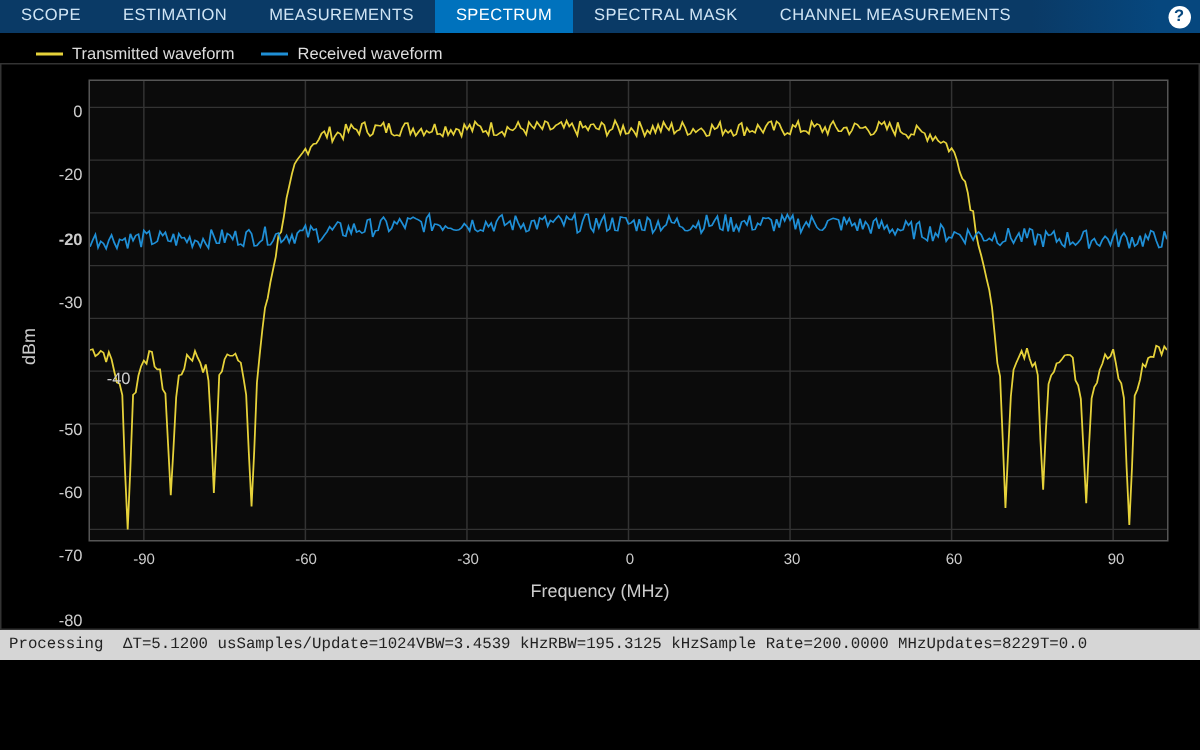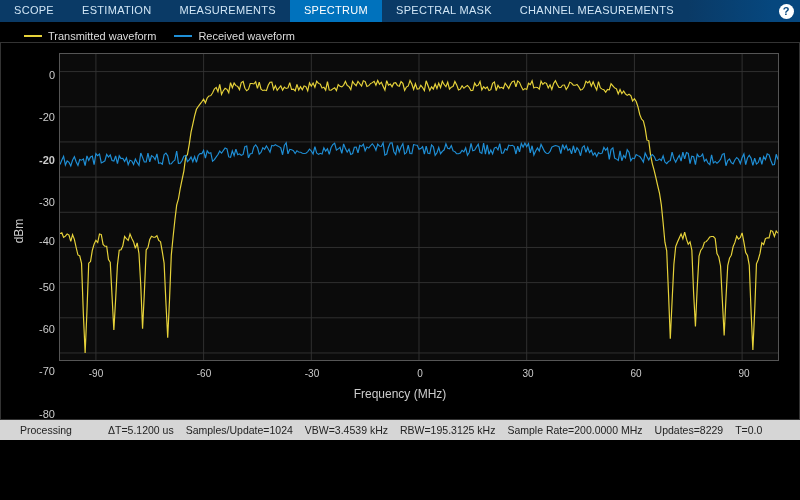--- a/index.html
+++ b/index.html
@@ -18,21 +18,21 @@
   .swatch { width:18px; height:2px; }
   
   .chartwrap { position:relative; flex:1; background:#000; border:1px solid #333; margin:0; }
   .plot { position:absolute; left:58px; right:20px; top:10px; bottom:58px; border:1px solid #555; background:#0b0b0b; }
   .grid line { stroke:#333; stroke-width:1; }
   .ylabel { position:absolute; left:6px; top:50%; transform:translateY(-50%) rotate(-90deg); color:#ccc; font-size:12px; transform-origin:center; }
   .xlabel { position:absolute; left:50%; bottom:18px; transform:translateX(-50%); color:#ccc; font-size:12px; }
   .ytick { position:absolute; left:0; width:54px; text-align:right; color:#ccc; font-size:11px; transform:translateY(-50%); }
   .xtick { position:absolute; bottom:40px; transform:translateX(-50%); color:#ccc; font-size:10px; }
   
-  .status { height:20px; background:#d6d6d6; color:#222; font-size:10.5px; display:flex; align-items:center; padding:0 20px; gap:12px; white-space:nowrap; overflow:hidden; }
+  .status { height:20px; background:#d6d6d6; color:#222; font-size:10.5px; display:flex; align-items:center; padding:0 6px; white-space:nowrap; overflow:hidden;font-family:Liberation Mono, monospace; }
   .status .proc { min-width:76px; }
 </style>
 </head>
 <body>
 <div class="app">
 
 <div class="tabbar">
   <div class="tab">SCOPE</div>
   <div class="tab">ESTIMATION</div>
   <div class="tab">MEASUREMENTS</div>
@@ -81,21 +81,21 @@
           </g>
           <path d="M0.0 215.8 L1.8 215.0 L3.6 220.6 L5.4 219.0 L7.2 216.4 L9.0 217.8 L10.8 225.3 L12.6 217.3 L14.4 223.0 L16.2 232.7 L18.0 241.7 L19.8 242.8 L21.6 251.8 L23.4 312.0 L25.2 359.6 L27.0 310.0 L28.8 251.6 L30.6 249.7 L32.4 236.1 L34.2 228.6 L36.0 224.1 L37.8 226.7 L39.6 216.5 L41.4 217.2 L43.2 229.0 L45.0 231.2 L46.8 231.1 L48.6 247.2 L50.4 250.6 L52.2 291.2 L54.0 332.0 L55.8 294.6 L57.6 253.7 L59.4 236.0 L61.2 235.4 L63.0 230.7 L64.8 219.4 L66.6 222.1 L68.4 224.3 L70.2 216.5 L72.0 221.8 L73.8 226.1 L75.6 233.7 L77.4 227.2 L79.2 240.2 L81.0 278.5 L82.8 330.3 L84.6 286.8 L86.4 235.6 L88.2 232.8 L90.0 223.0 L91.8 219.1 L93.6 220.3 L95.4 220.3 L97.2 218.5 L99.0 224.1 L100.8 225.7 L102.6 238.0 L104.4 251.5 L106.2 298.5 L108.0 341.1 L109.8 296.2 L111.6 241.9 L113.4 220.0 L115.2 199.6 L117.0 181.8 L118.8 174.1 L120.6 161.5 L122.4 151.0 L124.2 140.8 L126.0 123.8 L127.8 121.0 L129.6 108.7 L131.4 93.9 L133.2 84.3 L135.0 74.4 L136.8 66.5 L138.6 63.1 L140.4 60.3 L142.2 57.4 L144.0 54.3 L145.8 58.9 L147.6 53.0 L149.4 50.5 L151.2 50.1 L153.0 46.8 L154.8 42.1 L156.6 40.3 L158.4 45.3 L160.2 36.5 L162.0 48.6 L163.8 44.1 L165.6 41.2 L167.4 42.5 L169.2 46.5 L171.0 34.5 L172.8 40.7 L174.6 34.9 L176.4 38.0 L178.2 39.0 L180.0 42.8 L181.8 34.3 L183.6 33.0 L185.4 41.1 L187.2 44.1 L189.0 42.5 L190.8 35.4 L192.6 35.6 L194.4 36.0 L196.2 33.4 L198.0 41.5 L199.8 33.9 L201.6 42.3 L203.4 43.9 L205.2 43.4 L207.0 44.1 L208.8 37.6 L210.6 33.9 L212.4 33.7 L214.2 42.6 L216.0 38.1 L217.8 43.8 L219.6 40.9 L221.4 38.2 L223.2 43.6 L225.0 39.9 L226.8 41.5 L228.6 40.7 L230.4 34.4 L232.2 42.7 L234.0 42.3 L235.8 44.4 L237.6 36.5 L239.4 43.3 L241.2 39.3 L243.0 43.0 L244.8 38.3 L246.6 39.2 L248.4 44.3 L250.2 34.8 L252.0 38.7 L253.8 35.0 L255.6 40.1 L257.4 32.6 L259.2 35.3 L261.0 36.3 L262.8 41.0 L264.6 39.9 L266.4 43.4 L268.2 33.2 L270.0 43.4 L271.8 43.5 L273.6 42.0 L275.4 40.6 L277.2 44.0 L279.0 36.8 L280.8 38.8 L282.6 39.6 L284.4 37.6 L286.2 32.9 L288.0 37.7 L289.8 39.1 L291.6 42.9 L293.4 33.0 L295.2 36.0 L297.0 38.1 L298.8 32.9 L300.6 35.8 L302.4 38.6 L304.2 32.1 L306.0 33.2 L307.8 39.1 L309.6 38.1 L311.4 35.5 L313.2 34.4 L315.0 32.8 L316.8 37.5 L318.6 31.9 L320.4 36.4 L322.2 33.9 L324.0 38.8 L325.8 43.5 L327.6 32.1 L329.4 37.4 L331.2 36.1 L333.0 39.4 L334.8 34.9 L336.6 34.5 L338.4 38.0 L340.2 38.8 L342.0 33.2 L343.8 35.3 L345.6 43.8 L347.4 39.7 L349.2 38.5 L351.0 31.8 L352.8 36.1 L354.6 42.5 L356.4 35.8 L358.2 42.3 L360.0 41.9 L361.8 37.7 L363.6 40.4 L365.4 44.1 L367.2 32.2 L369.0 37.9 L370.8 44.0 L372.6 39.5 L374.4 42.1 L376.2 36.1 L378.0 41.5 L379.8 35.0 L381.6 40.5 L383.4 32.9 L385.2 36.8 L387.0 39.4 L388.8 33.9 L390.6 42.2 L392.4 40.0 L394.2 39.1 L396.0 33.1 L397.8 37.2 L399.6 43.3 L401.4 42.3 L403.2 38.3 L405.0 41.2 L406.8 39.3 L408.6 37.9 L410.4 40.2 L412.2 44.1 L414.0 43.6 L415.8 35.0 L417.6 38.6 L419.4 37.4 L421.2 33.0 L423.0 43.1 L424.8 39.3 L426.6 41.6 L428.4 39.5 L430.2 44.0 L432.0 42.8 L433.8 35.2 L435.6 33.6 L437.4 44.0 L439.2 37.6 L441.0 40.9 L442.8 40.0 L444.6 41.5 L446.4 35.1 L448.2 38.2 L450.0 41.5 L451.8 36.4 L453.6 33.2 L455.4 32.4 L457.2 39.6 L459.0 32.4 L460.8 34.2 L462.6 39.2 L464.4 43.3 L466.2 41.7 L468.0 42.7 L469.8 35.2 L471.6 36.9 L473.4 32.2 L475.2 40.9 L477.0 39.9 L478.8 40.3 L480.6 42.4 L482.4 32.7 L484.2 36.6 L486.0 34.4 L487.8 35.4 L489.6 40.9 L491.4 37.0 L493.2 42.7 L495.0 35.4 L496.8 32.2 L498.6 36.7 L500.4 40.2 L502.2 40.2 L504.0 37.4 L505.8 37.2 L507.6 42.8 L509.4 39.5 L511.2 33.9 L513.0 35.0 L514.8 37.7 L516.6 37.7 L518.4 36.7 L520.2 39.5 L522.0 43.3 L523.8 42.6 L525.6 39.6 L527.4 32.7 L529.2 34.8 L531.0 32.7 L532.8 38.7 L534.6 33.5 L536.4 38.8 L538.2 43.3 L540.0 33.1 L541.8 40.6 L543.6 42.3 L545.4 42.9 L547.2 45.9 L549.0 42.6 L550.8 43.2 L552.6 35.7 L554.4 38.3 L556.2 40.8 L558.0 41.8 L559.8 48.0 L561.6 42.8 L563.4 47.7 L565.2 44.6 L567.0 47.9 L568.8 49.8 L570.6 48.4 L572.4 49.9 L574.2 56.5 L576.0 53.9 L577.8 57.2 L579.6 63.6 L581.4 72.8 L583.2 78.3 L585.0 80.5 L586.8 89.4 L588.6 103.6 L590.4 104.2 L592.2 121.4 L594.0 132.1 L595.8 139.9 L597.6 148.9 L599.4 158.6 L601.2 167.6 L603.0 181.4 L604.8 203.0 L606.6 226.3 L608.4 236.8 L610.2 287.7 L612.0 342.4 L613.8 297.1 L615.6 252.9 L617.4 231.6 L619.2 226.1 L621.0 221.3 L622.8 216.4 L624.6 222.3 L626.4 214.1 L628.2 222.7 L630.0 228.9 L631.8 225.9 L633.6 235.7 L635.4 287.9 L637.2 327.6 L639.0 280.8 L640.8 243.0 L642.6 235.9 L644.4 233.2 L646.2 226.4 L648.0 225.6 L649.8 223.0 L651.6 220.0 L653.4 219.5 L655.2 219.6 L657.0 221.7 L658.8 240.0 L660.6 244.0 L662.4 254.9 L664.2 296.4 L666.0 338.6 L667.8 294.0 L669.6 254.5 L671.4 245.4 L673.2 241.9 L675.0 231.6 L676.8 226.6 L678.6 219.1 L680.4 222.6 L682.2 220.8 L684.0 215.0 L685.8 226.2 L687.6 238.7 L689.4 242.3 L691.2 254.2 L693.0 309.8 L694.8 356.0 L696.6 309.8 L698.4 252.3 L700.2 247.3 L702.0 239.5 L703.8 226.9 L705.6 229.2 L707.4 222.1 L709.2 221.0 L711.0 221.3 L712.8 212.2 L714.6 213.3 L716.4 219.5 L718.2 212.8 L720.0 215.7" fill="none" stroke="#e6d23a" stroke-width="1.2"></path>
           <path d="M0.0 132.9 L1.8 127.6 L3.6 123.0 L5.4 133.5 L7.2 128.5 L9.0 130.2 L10.8 134.5 L12.6 127.6 L14.4 123.5 L16.2 129.6 L18.0 134.1 L19.8 126.9 L21.6 127.8 L23.4 126.1 L25.2 134.3 L27.0 122.5 L28.8 128.0 L30.6 123.8 L32.4 122.8 L34.2 133.2 L36.0 119.8 L37.8 122.3 L39.6 120.3 L41.4 131.0 L43.2 129.9 L45.0 128.6 L46.8 120.7 L48.6 124.0 L50.4 121.3 L52.2 128.2 L54.0 128.7 L55.8 122.5 L57.6 131.9 L59.4 122.4 L61.2 125.8 L63.0 125.5 L64.8 129.3 L66.6 124.9 L68.4 133.1 L70.2 127.7 L72.0 128.7 L73.8 133.0 L75.6 126.4 L77.4 130.6 L79.2 134.0 L81.0 119.1 L82.8 124.4 L84.6 130.0 L86.4 130.0 L88.2 119.1 L90.0 129.8 L91.8 122.3 L93.6 123.6 L95.4 127.1 L97.2 120.2 L99.0 131.5 L100.8 130.8 L102.6 132.5 L104.4 121.2 L106.2 119.3 L108.0 122.4 L109.8 132.2 L111.6 131.9 L113.4 129.3 L115.2 127.5 L117.0 116.7 L118.8 131.5 L120.6 131.3 L122.4 128.1 L124.2 122.8 L126.0 122.0 L127.8 129.4 L129.6 127.3 L131.4 123.8 L133.2 129.5 L135.0 123.3 L136.8 130.3 L138.6 122.0 L140.4 119.7 L142.2 119.8 L144.0 115.8 L145.8 125.4 L147.6 116.4 L149.4 119.5 L151.2 118.7 L153.0 129.0 L154.8 127.0 L156.6 123.8 L158.4 120.9 L160.2 116.8 L162.0 119.3 L163.8 116.2 L165.6 113.0 L167.4 113.9 L169.2 123.8 L171.0 124.4 L172.8 116.6 L174.6 122.2 L176.4 114.3 L178.2 121.1 L180.0 120.1 L181.8 122.0 L183.6 120.9 L185.4 111.4 L187.2 110.7 L189.0 125.0 L190.8 120.0 L192.6 119.8 L194.4 111.7 L196.2 109.2 L198.0 112.4 L199.8 120.5 L201.6 118.3 L203.4 112.6 L205.2 114.6 L207.0 110.5 L208.8 114.1 L210.6 118.0 L212.4 109.9 L214.2 110.6 L216.0 109.1 L217.8 110.4 L219.6 111.4 L221.4 112.8 L223.2 121.2 L225.0 109.8 L226.8 106.7 L228.6 120.1 L230.4 114.7 L232.2 115.1 L234.0 116.1 L235.8 119.6 L237.6 116.3 L239.4 118.0 L241.2 118.1 L243.0 119.3 L244.8 119.6 L246.6 119.3 L248.4 117.6 L250.2 114.4 L252.0 116.6 L253.8 120.2 L255.6 111.4 L257.4 119.1 L259.2 120.7 L261.0 119.4 L262.8 120.4 L264.6 112.8 L266.4 116.8 L268.2 114.0 L270.0 120.6 L271.8 112.6 L273.6 109.0 L275.4 107.3 L277.2 115.7 L279.0 114.2 L280.8 112.2 L282.6 119.6 L284.4 108.0 L286.2 113.7 L288.0 118.0 L289.8 114.5 L291.6 120.8 L293.4 119.9 L295.2 112.1 L297.0 111.8 L298.8 118.9 L300.6 109.8 L302.4 111.0 L304.2 108.5 L306.0 116.4 L307.8 111.8 L309.6 113.1 L311.4 110.4 L313.2 108.0 L315.0 110.8 L316.8 115.8 L318.6 108.5 L320.4 110.8 L322.2 111.1 L324.0 106.9 L325.8 121.7 L327.6 120.4 L329.4 112.1 L331.2 106.9 L333.0 106.8 L334.8 117.8 L336.6 120.9 L338.4 109.9 L340.2 117.6 L342.0 111.7 L343.8 107.8 L345.6 120.3 L347.4 118.6 L349.2 109.6 L351.0 119.8 L352.8 120.0 L354.6 109.0 L356.4 109.5 L358.2 109.6 L360.0 114.6 L361.8 113.7 L363.6 111.5 L365.4 120.4 L367.2 110.7 L369.0 119.4 L370.8 119.8 L372.6 109.4 L374.4 111.6 L376.2 121.8 L378.0 118.7 L379.8 112.4 L381.6 120.0 L383.4 117.1 L385.2 115.3 L387.0 108.1 L388.8 113.4 L390.6 114.0 L392.4 110.2 L394.2 116.5 L396.0 117.4 L397.8 119.9 L399.6 120.0 L401.4 119.1 L403.2 115.8 L405.0 117.7 L406.8 112.8 L408.6 121.8 L410.4 118.4 L412.2 107.4 L414.0 116.4 L415.8 115.7 L417.6 111.8 L419.4 108.5 L421.2 118.5 L423.0 119.6 L424.8 107.0 L426.6 120.6 L428.4 109.2 L430.2 120.8 L432.0 115.4 L433.8 120.1 L435.6 113.0 L437.4 112.0 L439.2 115.3 L441.0 107.8 L442.8 119.3 L444.6 119.0 L446.4 114.1 L448.2 115.5 L450.0 109.6 L451.8 110.2 L453.6 109.7 L455.4 111.3 L457.2 120.3 L459.0 110.7 L460.8 117.6 L462.6 107.7 L464.4 112.1 L466.2 107.1 L468.0 111.5 L469.8 107.7 L471.6 119.0 L473.4 110.3 L475.2 121.4 L477.0 116.6 L478.8 113.0 L480.6 116.6 L482.4 108.7 L484.2 113.1 L486.0 117.4 L487.8 119.4 L489.6 119.7 L491.4 117.3 L493.2 112.0 L495.0 111.0 L496.8 110.1 L498.6 110.6 L500.4 111.3 L502.2 119.8 L504.0 108.8 L505.8 114.3 L507.6 110.1 L509.4 116.1 L511.2 114.0 L513.0 120.1 L514.8 110.3 L516.6 118.9 L518.4 112.8 L520.2 115.6 L522.0 122.4 L523.8 112.3 L525.6 110.3 L527.4 118.4 L529.2 112.2 L531.0 118.6 L532.8 115.7 L534.6 121.5 L536.4 118.9 L538.2 123.2 L540.0 118.6 L541.8 120.0 L543.6 119.3 L545.4 112.3 L547.2 115.7 L549.0 112.9 L550.8 126.8 L552.6 114.8 L554.4 112.9 L556.2 125.2 L558.0 126.3 L559.8 128.1 L561.6 116.5 L563.4 128.4 L565.2 121.9 L567.0 124.8 L568.8 115.0 L570.6 118.1 L572.4 128.4 L574.2 125.2 L576.0 125.9 L577.8 121.0 L579.6 122.2 L581.4 123.2 L583.2 126.4 L585.0 130.1 L586.8 119.2 L588.6 123.5 L590.4 127.5 L592.2 123.0 L594.0 121.0 L595.8 123.2 L597.6 128.0 L599.4 127.9 L601.2 126.1 L603.0 128.0 L604.8 122.5 L606.6 129.9 L608.4 131.8 L610.2 129.1 L612.0 128.3 L613.8 117.9 L615.6 125.9 L617.4 130.0 L619.2 125.6 L621.0 121.9 L622.8 128.9 L624.6 118.1 L626.4 126.0 L628.2 118.4 L630.0 119.5 L631.8 131.8 L633.6 122.8 L635.4 123.5 L637.2 133.0 L639.0 120.5 L640.8 123.7 L642.6 123.2 L644.4 120.4 L646.2 129.1 L648.0 126.6 L649.8 131.1 L651.6 133.0 L653.4 121.2 L655.2 131.1 L657.0 129.2 L658.8 131.5 L660.6 129.5 L662.4 126.7 L664.2 120.7 L666.0 119.8 L667.8 134.4 L669.6 128.2 L671.4 126.3 L673.2 130.7 L675.0 132.2 L676.8 127.3 L678.6 124.5 L680.4 126.6 L682.2 131.7 L684.0 124.7 L685.8 120.2 L687.6 133.1 L689.4 124.9 L691.2 121.9 L693.0 125.4 L694.8 134.1 L696.6 125.2 L698.4 132.4 L700.2 130.6 L702.0 124.0 L703.8 132.7 L705.6 123.3 L707.4 127.0 L709.2 120.0 L711.0 121.1 L712.8 128.0 L714.6 133.5 L716.4 133.0 L718.2 120.5 L720.0 126.9" fill="none" stroke="#1f8fd6" stroke-width="1.2"></path>
         </svg>
   </div>
   <div id="yticks">
         <div class="ytick" style="top: 32.1494px;">0</div>
         <div class="ytick" style="top: 74.4483px;">-20</div>
         <div class="ytick" style="top: 116.747px; font-weight: bold;">-20</div>
         <div class="ytick" style="top: 159.046px;">-30</div>
-        <div class="ytick" style="top: 198px;">-40</div>
+        <div class="ytick" style="top: 210px; margin-left: 32px;">-40</div>
         <div class="ytick" style="top: 243.644px;">-50</div>
         <div class="ytick" style="top: 285.943px;">-60</div>
         <div class="ytick" style="top: 328.241px;">-70</div>
         <div class="ytick" style="top: 370.54px;">-80</div>
       </div>
   <div id="xticks">
         <div class="xtick" style="left: 95px;">-90</div>
         <div class="xtick" style="left: 203px;">-60</div>
         <div class="xtick" style="left: 311px;">-30</div>
         <div class="xtick" style="left: 419px;">0</div>

